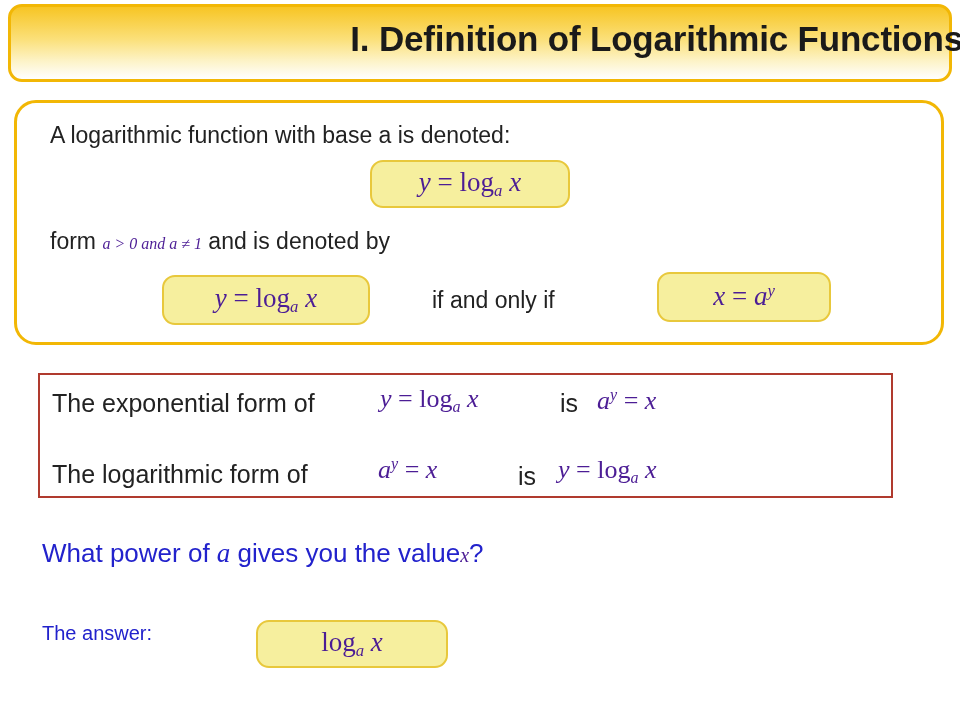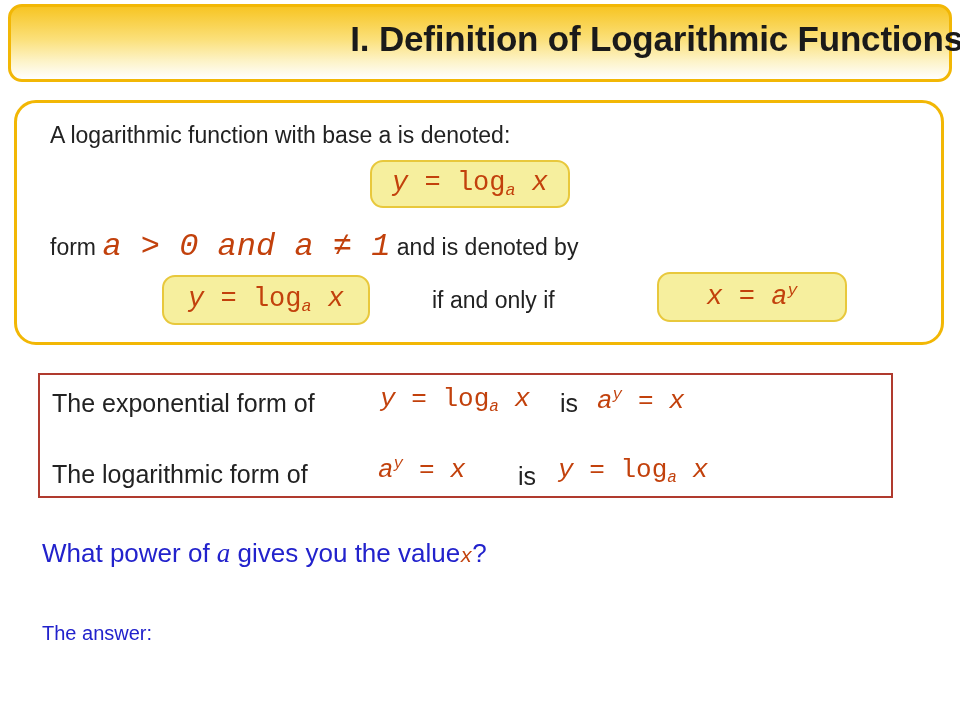--- a/index.html
+++ b/index.html
@@ -70,23 +70,23 @@
     background: #f6ef9e;
     border: 2px solid #e8c83c;
     border-radius: 13px;
     box-sizing: border-box;
     display: flex;
     align-items: center;
     justify-content: center;
     color: #111111;
   }
   .math {
-    font-family: Liberation Mono, monospace;
+    font-family: Liberation Serif, serif;
     font-style: italic;
-    color: #c2410c;
+    color: #4c1d95;
     white-space: nowrap;
   }
   .math .up {
     font-style: normal;
   }
   .sub {
     font-size: 0.62em;
     vertical-align: -0.32em;
     font-style: italic;
   }
@@ -148,44 +148,47 @@
 
   <div class="def-box"></div>
 
   <div class="line-text" style="left:50px; top:122px;">A logarithmic function with base a is denoted:</div>
 
   <div class="chip" style="left:370px; top:160px; width:200px; height:48px;">
     <span class="math" style="font-size:27px;">y<span class="up"> = </span><span class="up">log</span><span class="sub">a</span>&nbsp;x</span>
   </div>
 
   <div class="line-text" style="left:50px; top:228px;">
-    <span>form </span><span class="math" style="font-size:32px;">a &gt; 0 and a ≠ 1</span><span> and is denoted by</span>
+    <span>form </span><span class="math" style="font-size:16px;">a &gt; 0 and a ≠ 1</span><span> and is denoted by</span>
   </div>
 
   <div class="chip" style="left:162px; top:275px; width:208px; height:50px;">
     <span class="math" style="font-size:27px;">y<span class="up"> = </span><span class="up">log</span><span class="sub">a</span>&nbsp;x</span>
   </div>
 
   <div class="line-text" style="left:432px; top:287px;">if and only if</div>
 
-  <div class="chip" style="left:657px; top:272px; width:190px; height:50px;">
+  <div class="chip" style="left:657px; top:272px; width:174px; height:50px;">
     <span class="math" style="font-size:27px;">x<span class="up"> = </span>a<span class="sup">y</span></span>
   </div>
 
   <div class="forms-box"></div>
 
   <div class="plain-small" style="left:52px; top:389px;">The exponential form of</div>
   <div class="math" style="position:absolute; left:380px; top:384px; font-size:26px;">y<span class="up"> = </span><span class="up">log</span><span class="sub">a</span>&nbsp;x</div>
   <div class="plain-small" style="left:560px; top:389px;">is</div>
   <div class="math" style="position:absolute; left:597px; top:386px; font-size:26px;">a<span class="sup">y</span><span class="up"> = </span>x</div>
 
   <div class="plain-small" style="left:52px; top:460px;">The logarithmic form of</div>
   <div class="math" style="position:absolute; left:378px; top:455px; font-size:26px;">a<span class="sup">y</span><span class="up"> = </span>x</div>
   <div class="plain-small" style="left:518px; top:462px;">is</div>
   <div class="math" style="position:absolute; left:558px; top:455px; font-size:26px;">y<span class="up"> = </span><span class="up">log</span><span class="sub">a</span>&nbsp;x</div>
 
   <div class="q-text">
     <span>What power of </span><span class="mi">a</span><span> gives you the value</span><span class="math" style="font-size:20px;">x</span><span>?</span>
   </div>
 
   <div class="a-text">The answer:</div>
+  <div class="chip" style="left:256px; top:620px; width:192px; height:48px;">
+    <span class="math" style="font-size:27px;"><span class="up">log</span><span class="sub">a</span>&nbsp;x</span>
+  </div>
 
 </div>
 
 </body></html>

